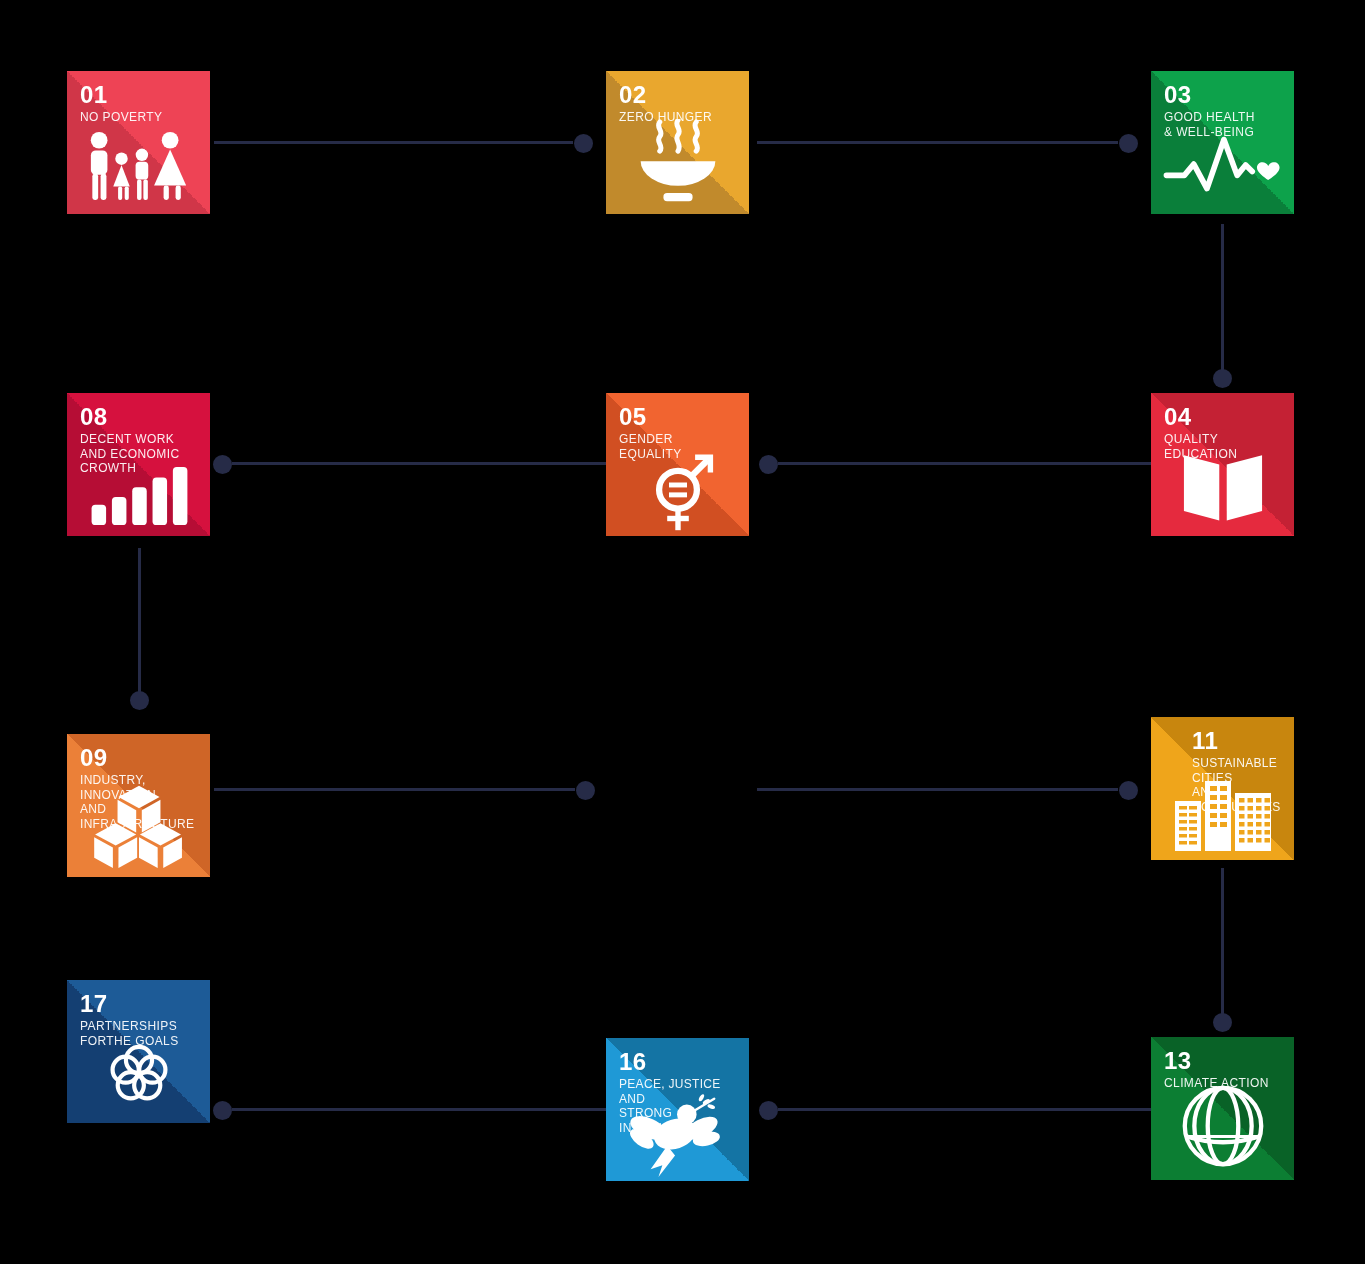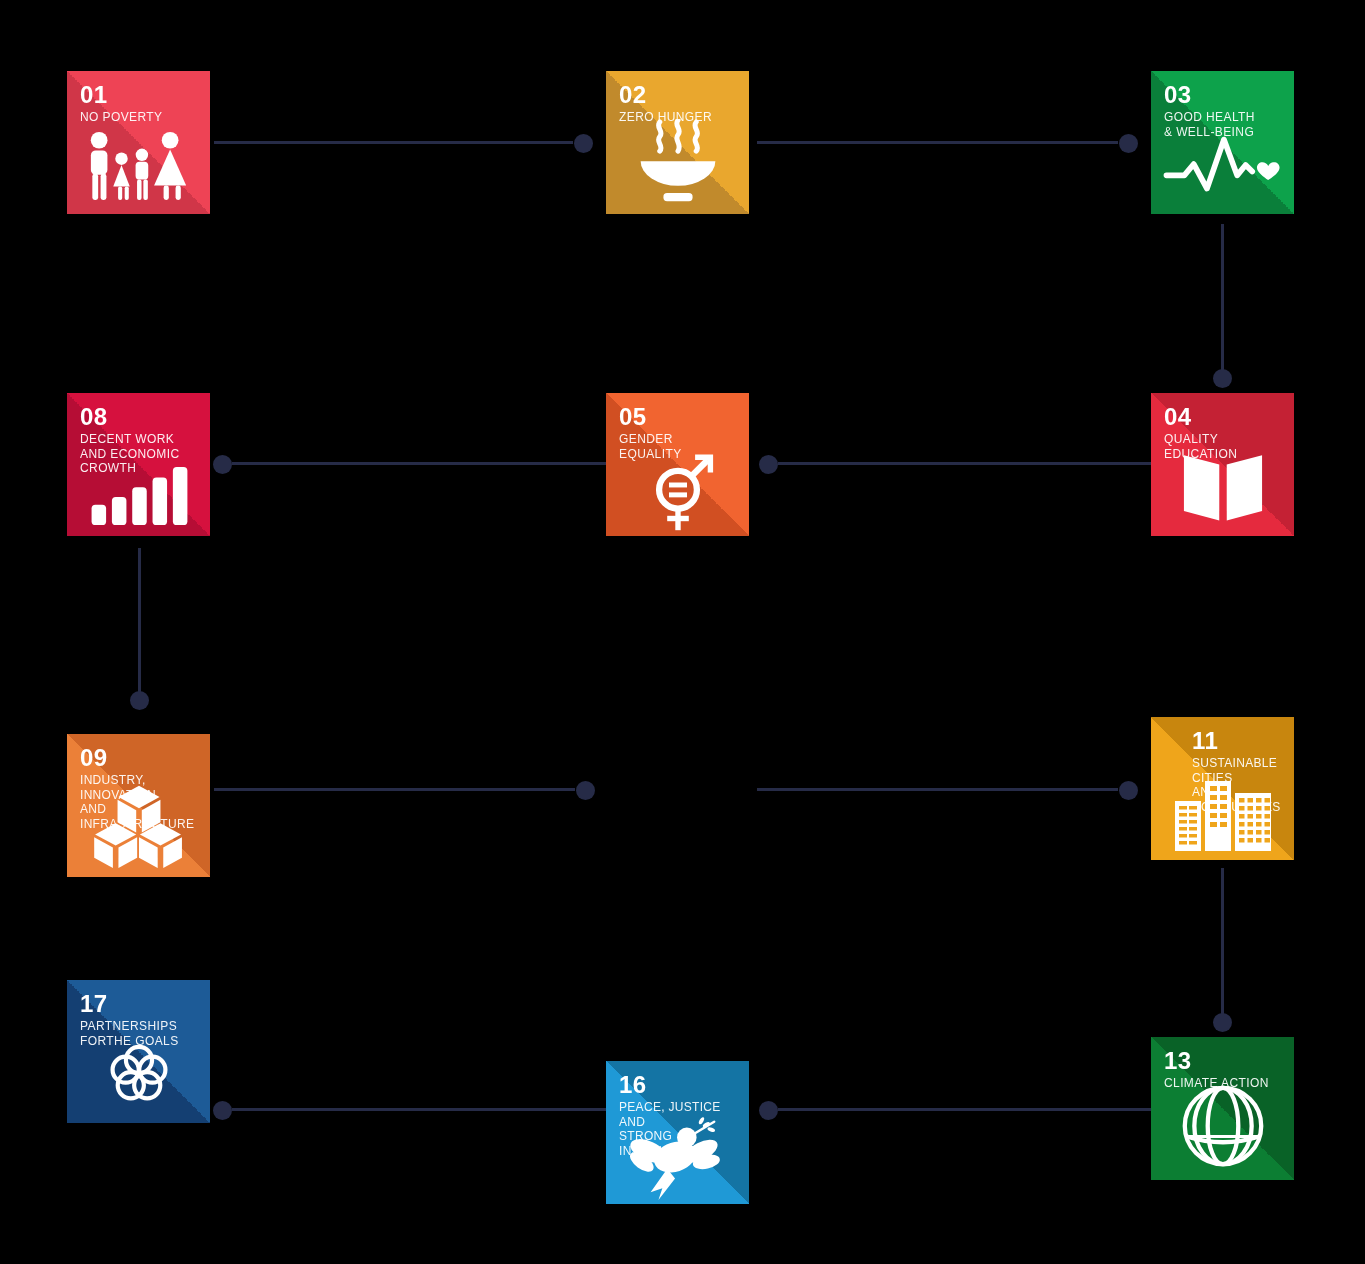--- a/index.html
+++ b/index.html
@@ -236,21 +236,21 @@
       <svg width="88" height="84" viewBox="0 0 92 90" fill="none" stroke="#fff" stroke-width="4.5">
         <circle cx="46" cy="31" r="14"></circle>
         <circle cx="60.3" cy="41.4" r="14"></circle>
         <circle cx="54.8" cy="58.1" r="14"></circle>
         <circle cx="37.2" cy="58.1" r="14"></circle>
         <circle cx="31.7" cy="41.4" r="14"></circle>
       </svg>
     </div>
   </div>
 
-  <div class="tile" style="left: 606px; top: 1061px; background: linear-gradient(45deg, rgb(31, 153, 214) 50%, rgb(20, 116, 164) 50%);">
+  <div class="tile" style="left: 606px; top: 1038px; background: linear-gradient(45deg, rgb(31, 153, 214) 50%, rgb(20, 116, 164) 50%);">
     <div class="num">16</div>
     <div class="label small">PEACE, JUSTICE AND
 STRONG INSTITUTIONS</div>
     <div class="iconwrap" style="bottom:4px">
       <svg width="108" height="90" viewBox="0 0 110 92">
         <g stroke="#fff" stroke-width="2.5" stroke-linecap="round">
           <line x1="72" y1="24" x2="92" y2="12"></line>
         </g>
         <g fill="#fff">
           <ellipse cx="84" cy="15" rx="4" ry="2" transform="rotate(-30 84 15)"></ellipse>

